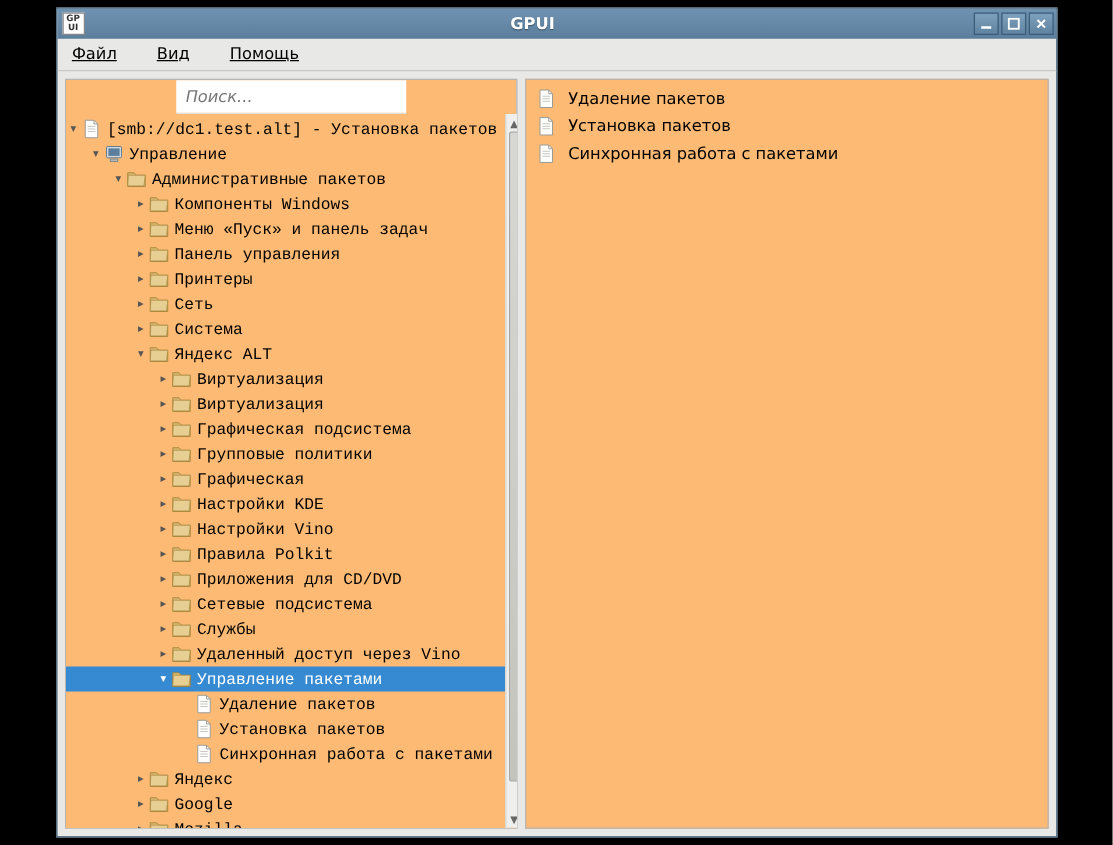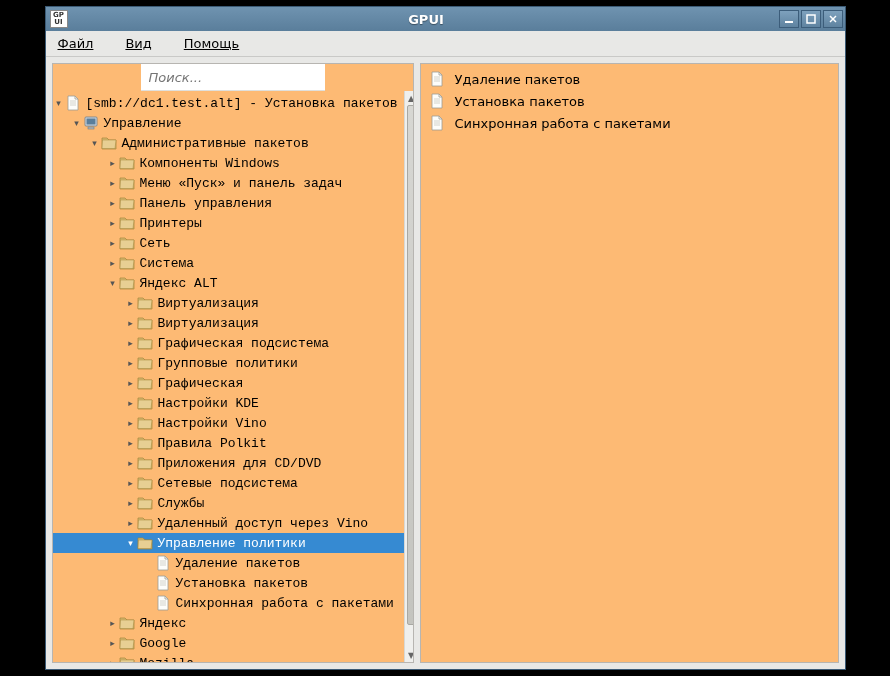--- a/index.html
+++ b/index.html
@@ -300,21 +300,21 @@
               <span class="node-label">Удаленный доступ через Vino</span>
             </div>
             <div class="tree-row selected">
               <span class="indent" style="width:76px"></span>
               <span class="arrow">▾</span>
               <span class="icon">
                 <svg viewBox="0 0 16 16">
                   <use href="#ico-folder"></use>
                 </svg>
               </span>
-              <span class="node-label">Управление политики</span>
+              <span class="node-label">Управление пакетами</span>
             </div>
             <div class="tree-row">
               <span class="indent" style="width:94px"></span>
               <span class="arrow hidden"></span>
               <span class="icon">
                 <svg viewBox="0 0 16 16">
                   <use href="#ico-doc"></use>
                 </svg>
               </span>
               <span class="node-label">Удаление пакетов</span>

